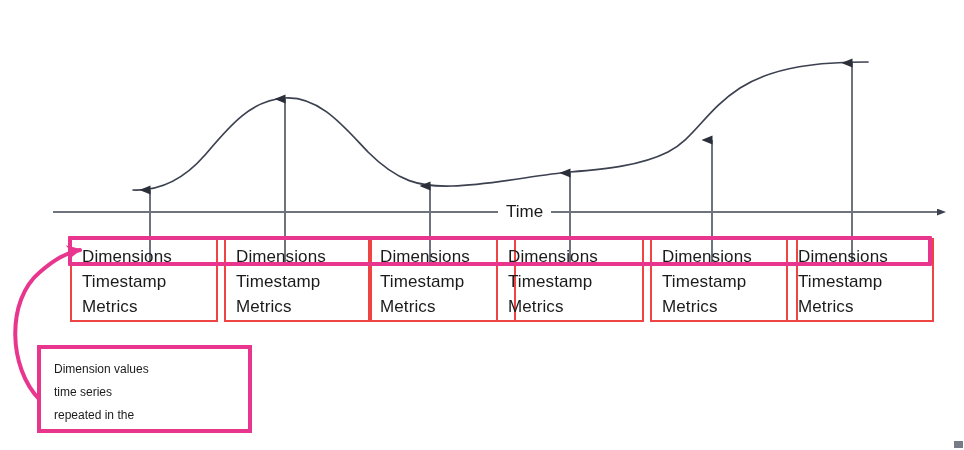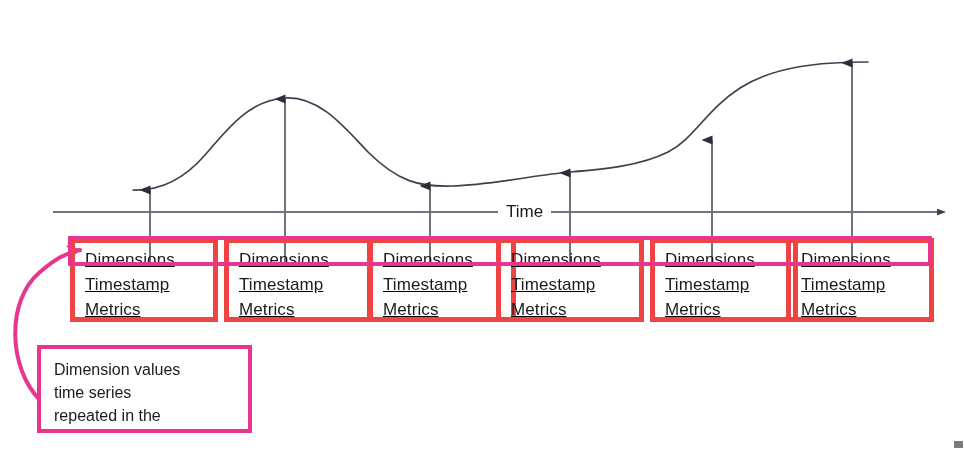--- a/index.html
+++ b/index.html
@@ -28,26 +28,25 @@
     position: absolute;
     inset: 0;
     width: 964px;
     height: 450px;
   }
 
   
   .record-box {
     position: absolute;
     box-sizing: border-box;
-    border: 5px solid #ef4444;
+    border: 2px solid #ef4444;
     background: transparent;
     top: 238px;
     height: 84px;
     padding: 4px 0 0 10px;
-    text-decoration: underline;
   }
   .record-line {
     font-size: 17px;
     line-height: 25px;
     color: #1b1b1b;
     white-space: nowrap;
     letter-spacing: .1px;
   }
 
   
@@ -83,21 +82,21 @@
     left: 37px;
     top: 345px;
     width: 215px;
     height: 88px;
     box-sizing: border-box;
     border: 4px solid #e8368f;
     background: #ffffff;
     padding: 9px 0 0 13px;
   }
   .callout-line {
-    font-size: 16px;
+    font-size: 12px;
     line-height: 23px;
     color: #1b1b1b;
     white-space: nowrap;
   }
 
   .corner-mark {
     position: absolute;
     right: 1px;
     bottom: 2px;
     width: 9px;

